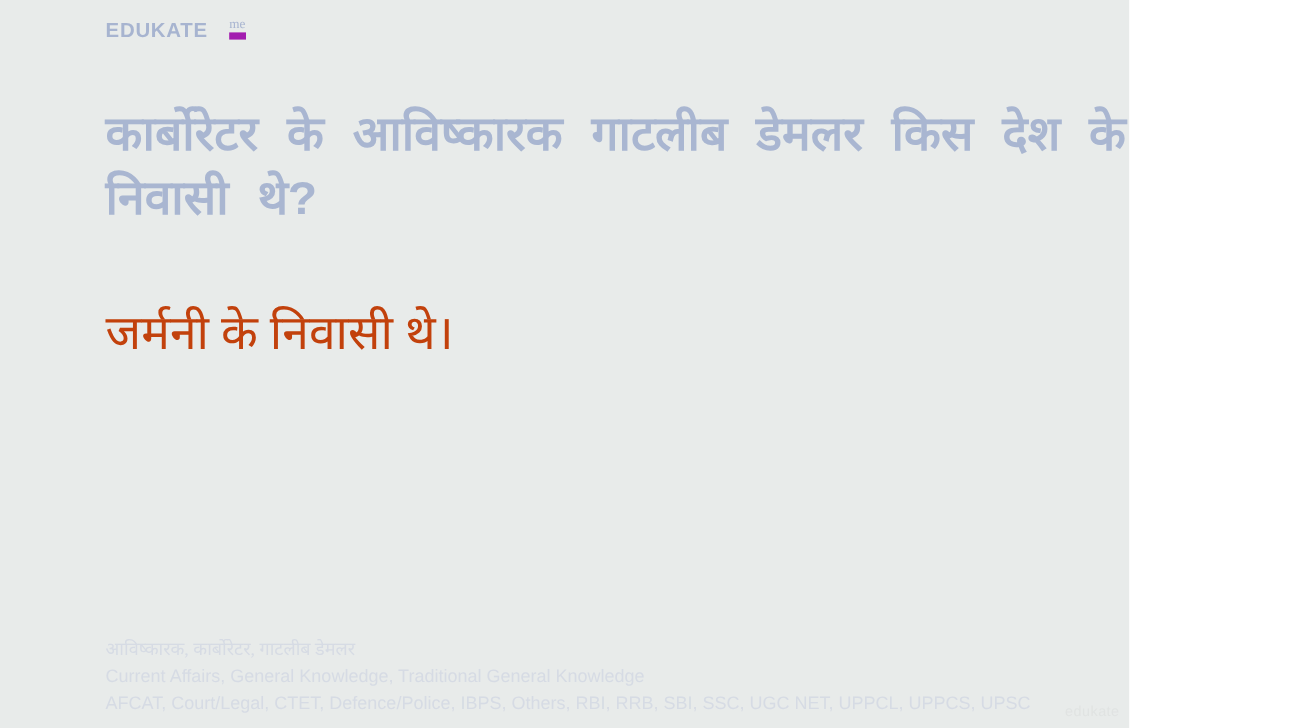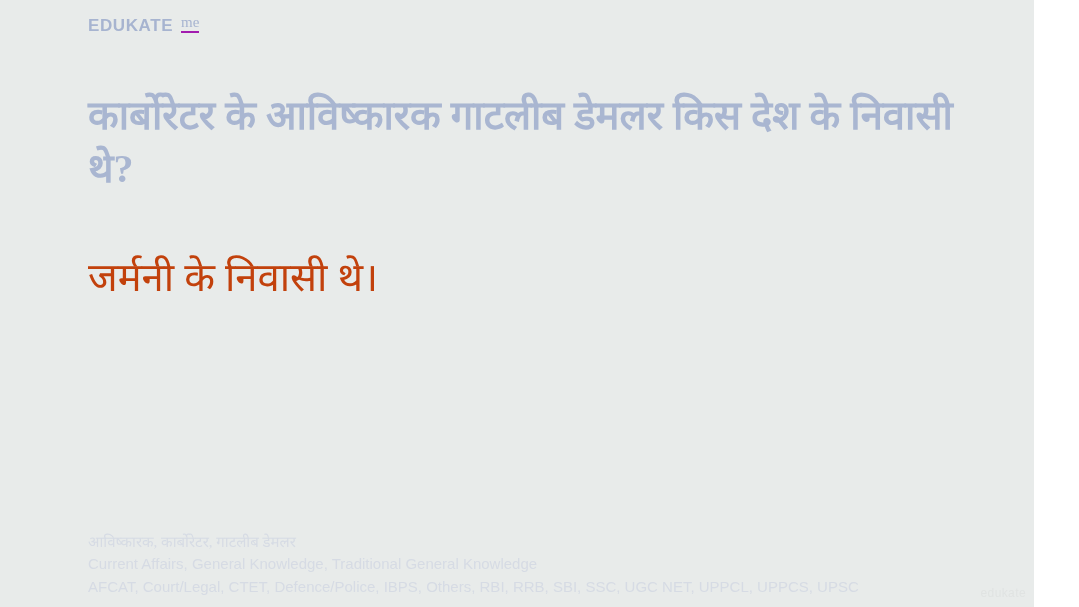--- a/index.html
+++ b/index.html
@@ -7,21 +7,21 @@
     padding: 0;
   }
   body {
     width: 1079px;
     height: 607px;
     overflow: hidden;
     font-family: "Liberation Sans", sans-serif;
   }
   .slide {
     position: relative;
-    width: 1034px;
+    width: 941px;
     height: 607px;
     background: #e8ebea;
     box-sizing: border-box;
   }
 
   
   .logo {
     position: absolute;
     left: 88px;
     top: 17px;
@@ -32,37 +32,37 @@
   }
   .logo-main {
     font-family: "Liberation Sans", sans-serif;
     font-weight: 700;
     font-size: 17px;
     letter-spacing: 0.6px;
     color: #a7b4d0;
   }
   .logo-sup {
     font-family: "Liberation Serif", serif;
-    font-size: 15px;
+    font-size: 11px;
     color: #a7b4d0;
-    margin-left: 8px;
+    margin-left: 18px;
     position: relative;
     top: -2px;
-    border-bottom: 2px solid #a21caf;
+    border-bottom: 6px solid #a21caf;
     padding-bottom: 1px;
     line-height: 1;
   }
 
   
   .question {
     position: absolute;
     left: 88px;
     top: 90px;
     width: 920px;
-    font-family: Liberation Serif, serif;
+    font-family: Liberation Mono, monospace;
     font-weight: 700;
     font-size: 40px;
     line-height: 1.32;
     color: #a9b6d1;
     letter-spacing: 0px;
   }
 
   
   .answer {
     position: absolute;

